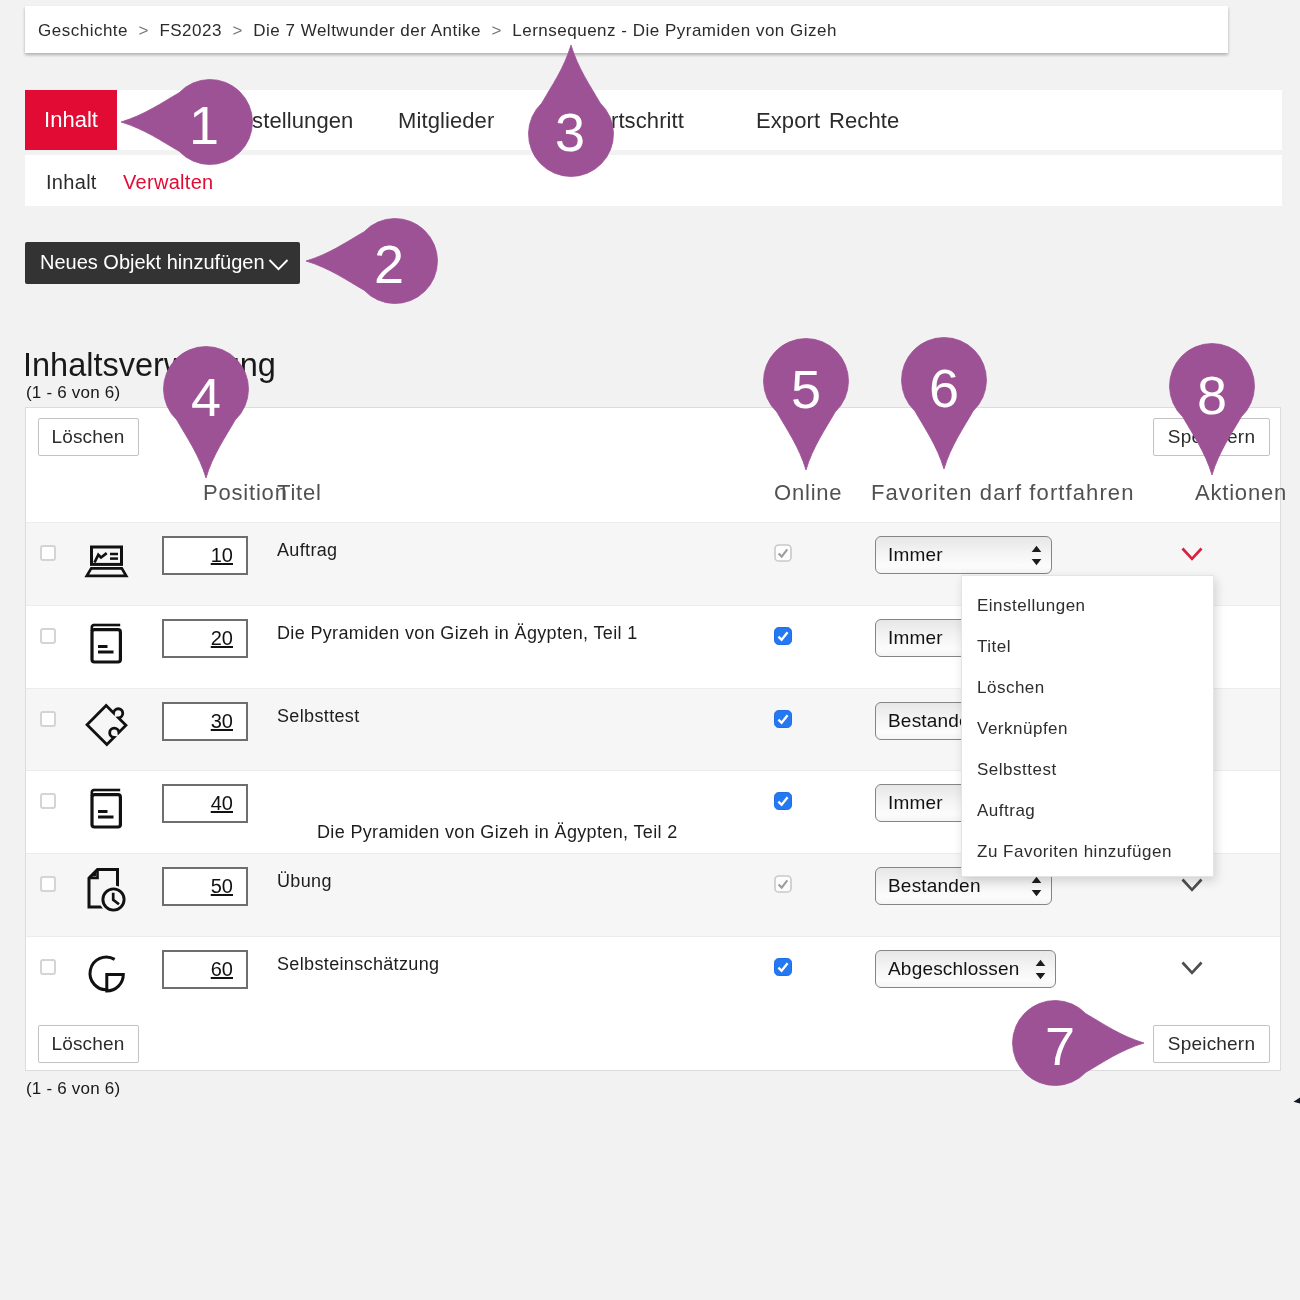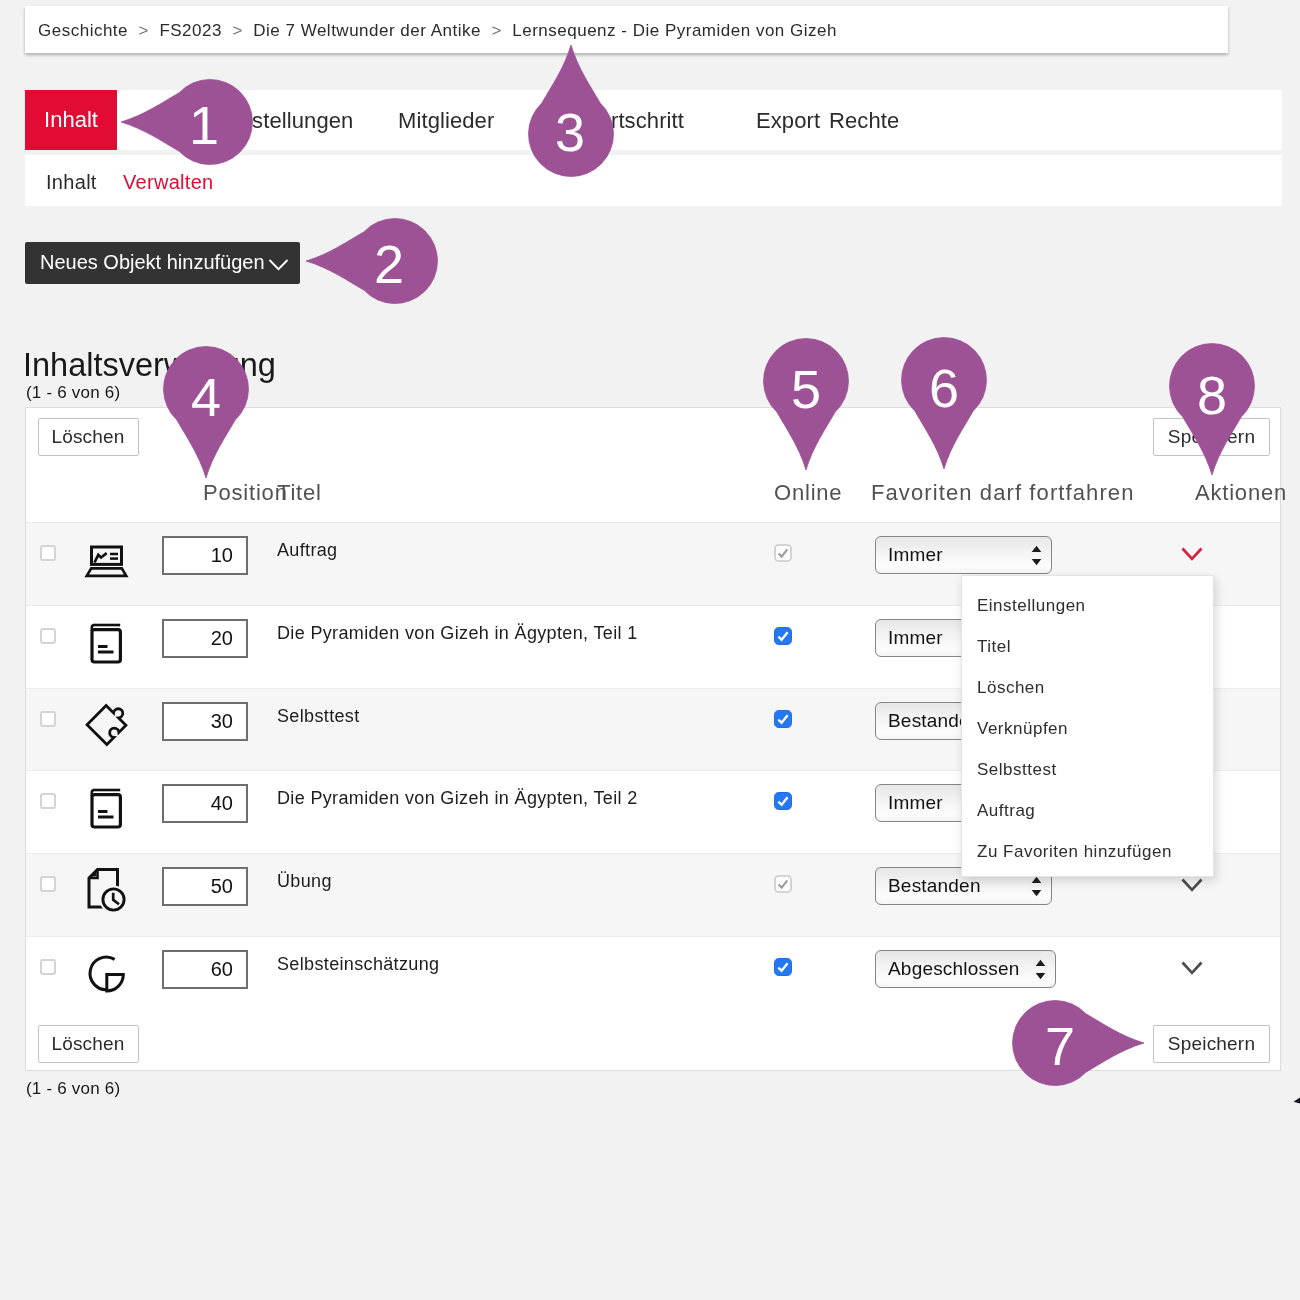--- a/index.html
+++ b/index.html
@@ -17,21 +17,21 @@
 #addbtn { position:absolute; left:25px; top:242px; width:275px; height:42px; background:#333333; border-radius:2px; color:#fff; }
 #addbtn .t { position:absolute; left:15px; top:0; line-height:41px; font-size:20px; }
 #h1 { position:absolute; left:23px; top:347px; font-size:32.5px; color:#191919; }
 .count { font-size:17px; color:#191919; letter-spacing:.2px; }
 #panel { position:absolute; left:25px; top:407px; width:1256px; height:664px; background:#fff; border:1px solid #dcdcdc; }
 .btn { position:absolute; background:#fff; border:1px solid #c3c3c3; border-radius:2px; font-size:19px; letter-spacing:.2px; color:#2b2b2b; text-align:center; }
 .colhead { position:absolute; font-size:22px; letter-spacing:.8px; color:#515151; }
 .row { position:absolute; left:0; width:1254px; height:83px; border-top:1.5px solid #ececec; }
 .row.odd { background:#f6f6f6; }
 .cb { position:absolute; width:16px; height:16px; border:2px solid #d4d4d4; border-radius:3px; background:#fefefe; }
-.posin { position:absolute; left:162px; width:86px; height:39px; border:2px solid #6e6e6e; background:#fff; font-size:20px; color:#111; text-align:right; padding-right:13px; line-height:35px; }
+.posin { position:absolute; left:162px; width:86px; height:39px; border:2px solid #6e6e6e; background:#fff; font-size:20px; color:#111; text-align:right; padding-right:13px; line-height:35px;text-decoration:underline; }
 .title { position:absolute; left:277px; font-size:18px; letter-spacing:.35px; color:#1d1d1d; }
 .sel { position:absolute; border:1px solid #858585; border-radius:6px; background:linear-gradient(180deg,#e7e7e7 0%,#f4f4f4 45%,#fcfcfc 80%,#f5f5f5 100%); font-size:19px; letter-spacing:.2px; color:#121212; height:38px; }
 .sel .t { position:absolute; left:12px; top:0; line-height:36px; }
 .sel svg { position:absolute; right:9px; top:8px; }
 #menu { position:absolute; left:961px; top:575px; width:253px; height:302px; background:#fff; border:1px solid #e4e4e4; box-shadow:2px 4px 10px rgba(0,0,0,.15); }
 #menu div { position:absolute; left:15px; font-size:17px; letter-spacing:.5px; color:#2d2d2d; }
 .pin { position:absolute; }
 .pin text { font-size:54px; fill:#fff; font-family:"Liberation Sans",sans-serif; -webkit-text-stroke:0.8px #fff; }
 .icon { position:absolute; }
 </style>
@@ -146,21 +146,21 @@
   </div>
 <div class="cb" style="left:40px; top:793px;"></div>
 <svg class="icon" style="left:80px; top:780px;" width="46" height="52" viewBox="0 0 46 52">
 <path d="M 14.2 10 Q 11.8 10 11.8 12.4 L 11.8 16" fill="none" stroke="#111" stroke-width="2.6"></path>
 <line x1="13.5" y1="10" x2="40.2" y2="10" stroke="#111" stroke-width="2.6"></line>
 <rect x="12" y="14.7" width="28.4" height="32.3" rx="2.5" fill="none" stroke="#111" stroke-width="3.2"></rect>
 <line x1="18" y1="31.5" x2="27.5" y2="31.5" stroke="#111" stroke-width="3"></line>
 <line x1="18" y1="37" x2="33.5" y2="37" stroke="#111" stroke-width="3"></line>
 </svg>
 <div class="posin" style="top:784px;">40</div>
-<div class="title" style="top:788px;">Die Pyramiden von Gizeh in Ägypten, Teil 2</div>
+<div class="title" style="top:822px;margin-left:40px;">Die Pyramiden von Gizeh in Ägypten, Teil 2</div>
 <svg class="abs" style="left:774px; top:792px;" width="18" height="18" viewBox="0 0 18 18">
 <rect x="0.5" y="0.5" width="17" height="17" rx="4.2" fill="#2478f2" stroke="#1e6ee6" stroke-width="1"></rect>
 <polyline points="4.4,9.6 7.6,12.8 13.6,5.2" fill="none" stroke="#fff" stroke-width="2.3"></polyline>
 </svg>
 <div class="sel" style="left:875px; top:784px; width:177px;">
     <div class="t">Immer</div>
 <svg width="11" height="21" viewBox="0 0 11 21">
       <path d="M 5.5 0.8 L 10.3 6.9 L 0.7 6.9 Z" fill="#1c1c1c"></path>
       <path d="M 5.5 20.2 L 10.3 14.1 L 0.7 14.1 Z" fill="#1c1c1c"></path>
     </svg>

